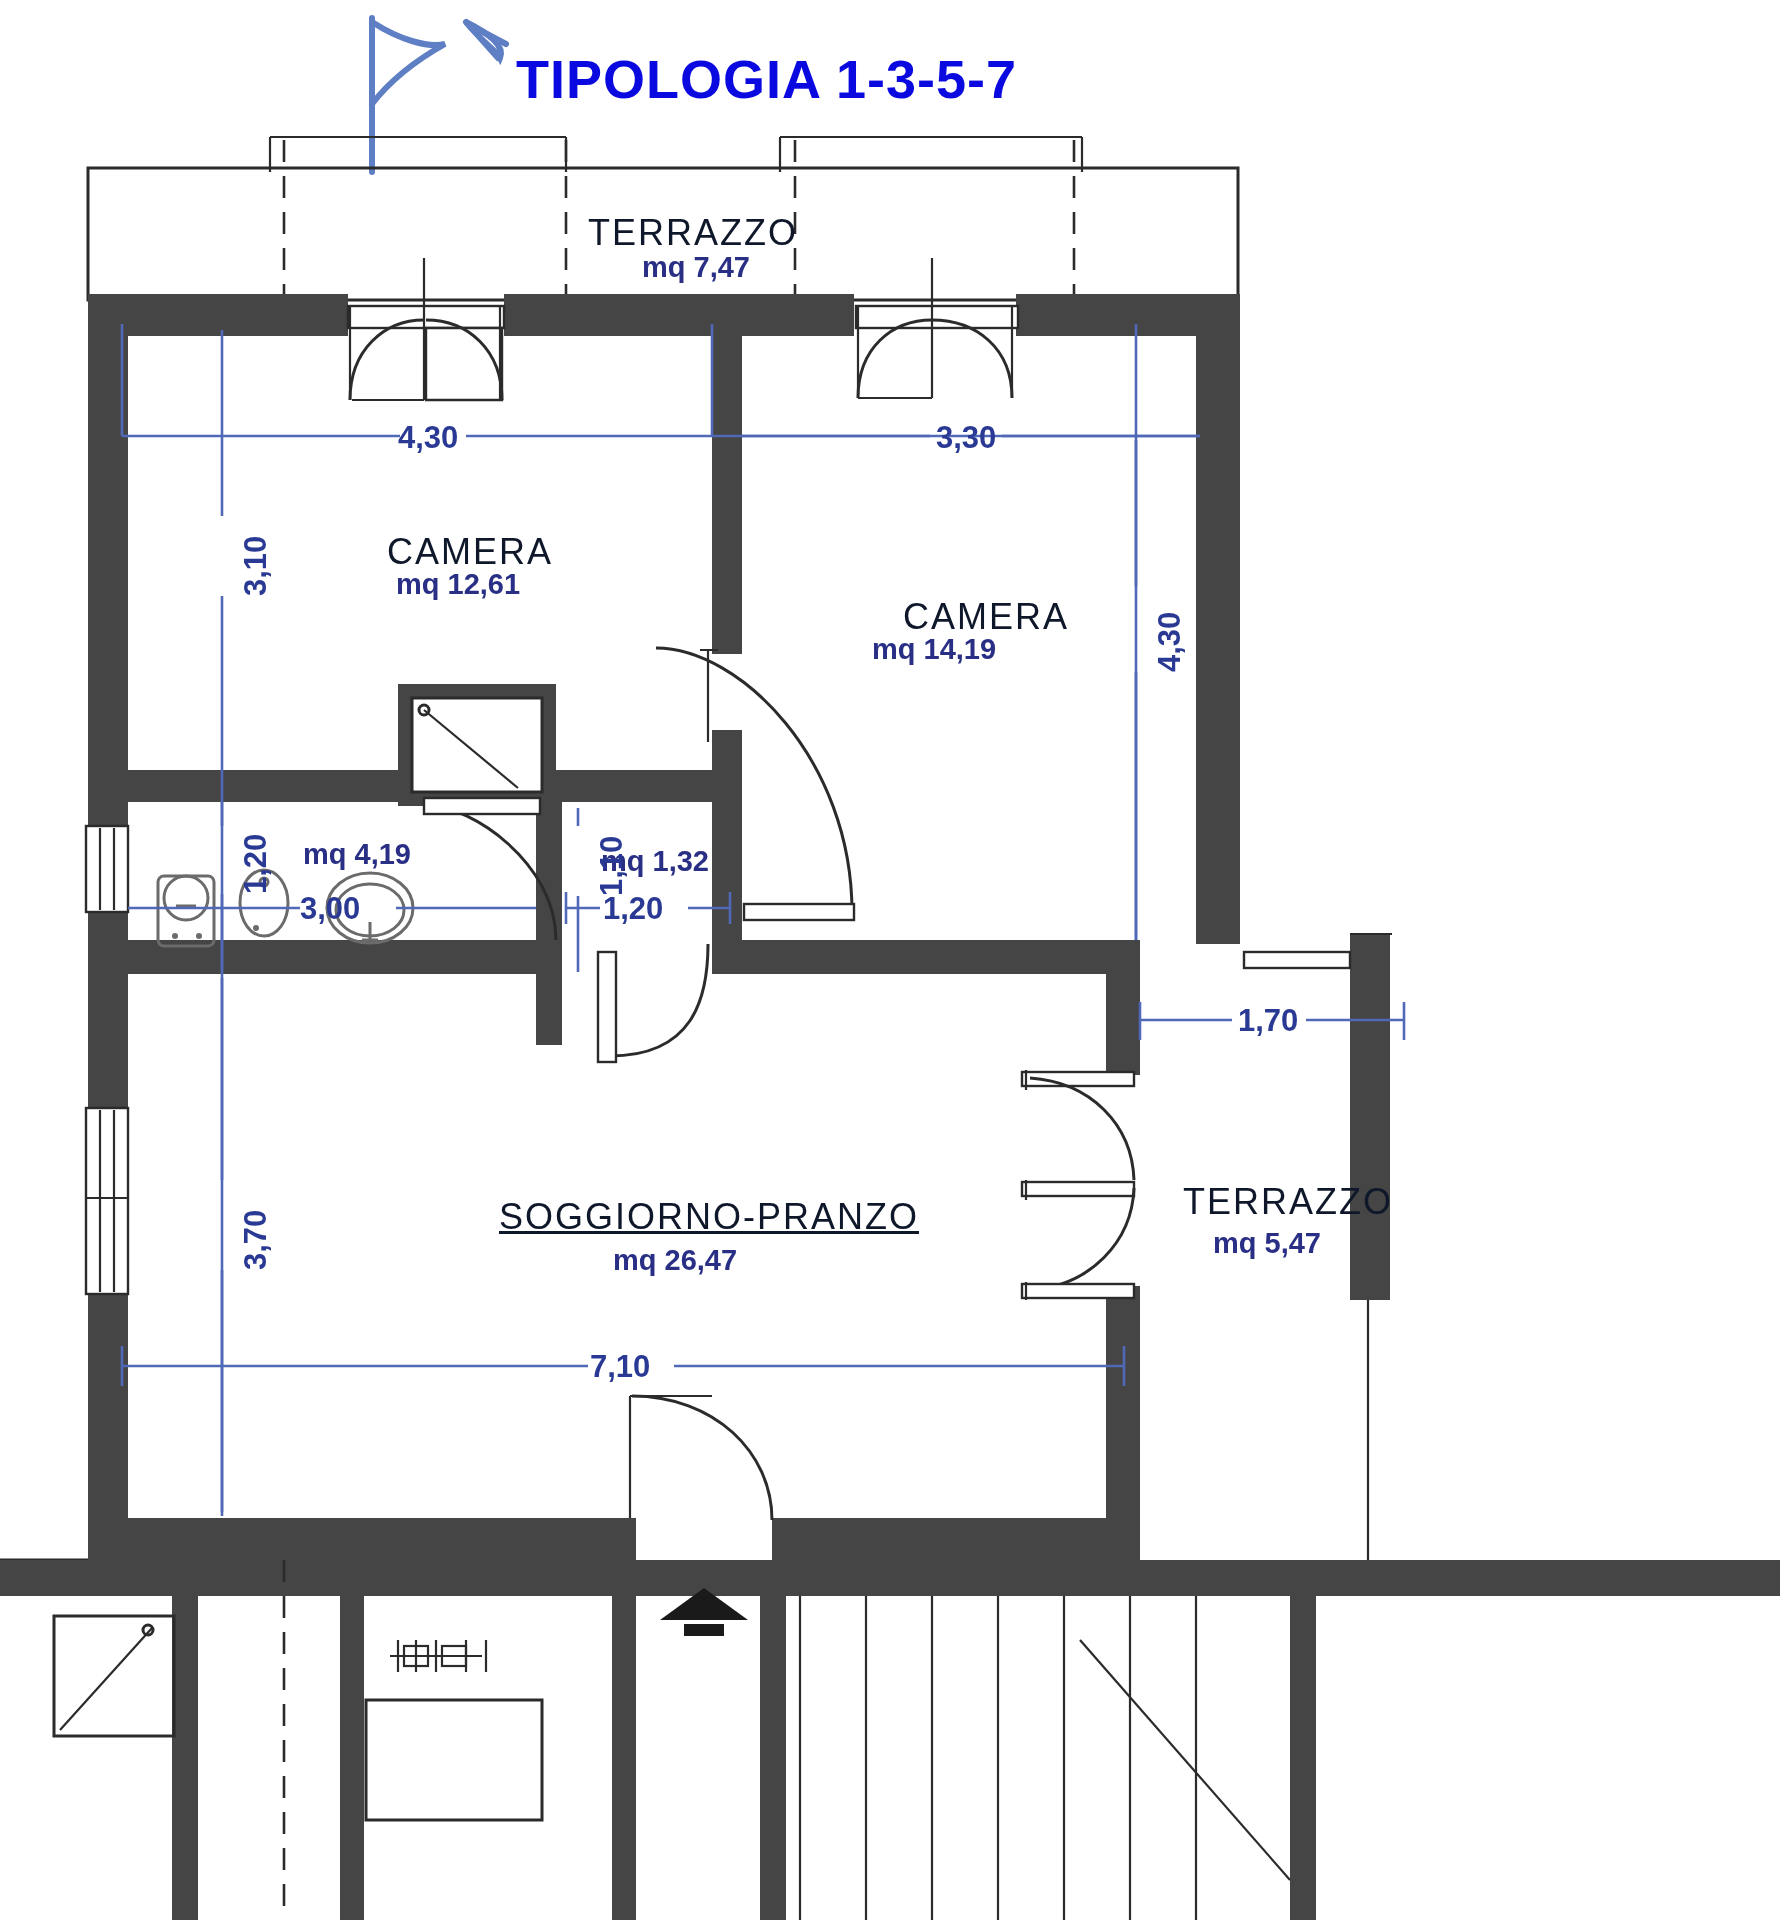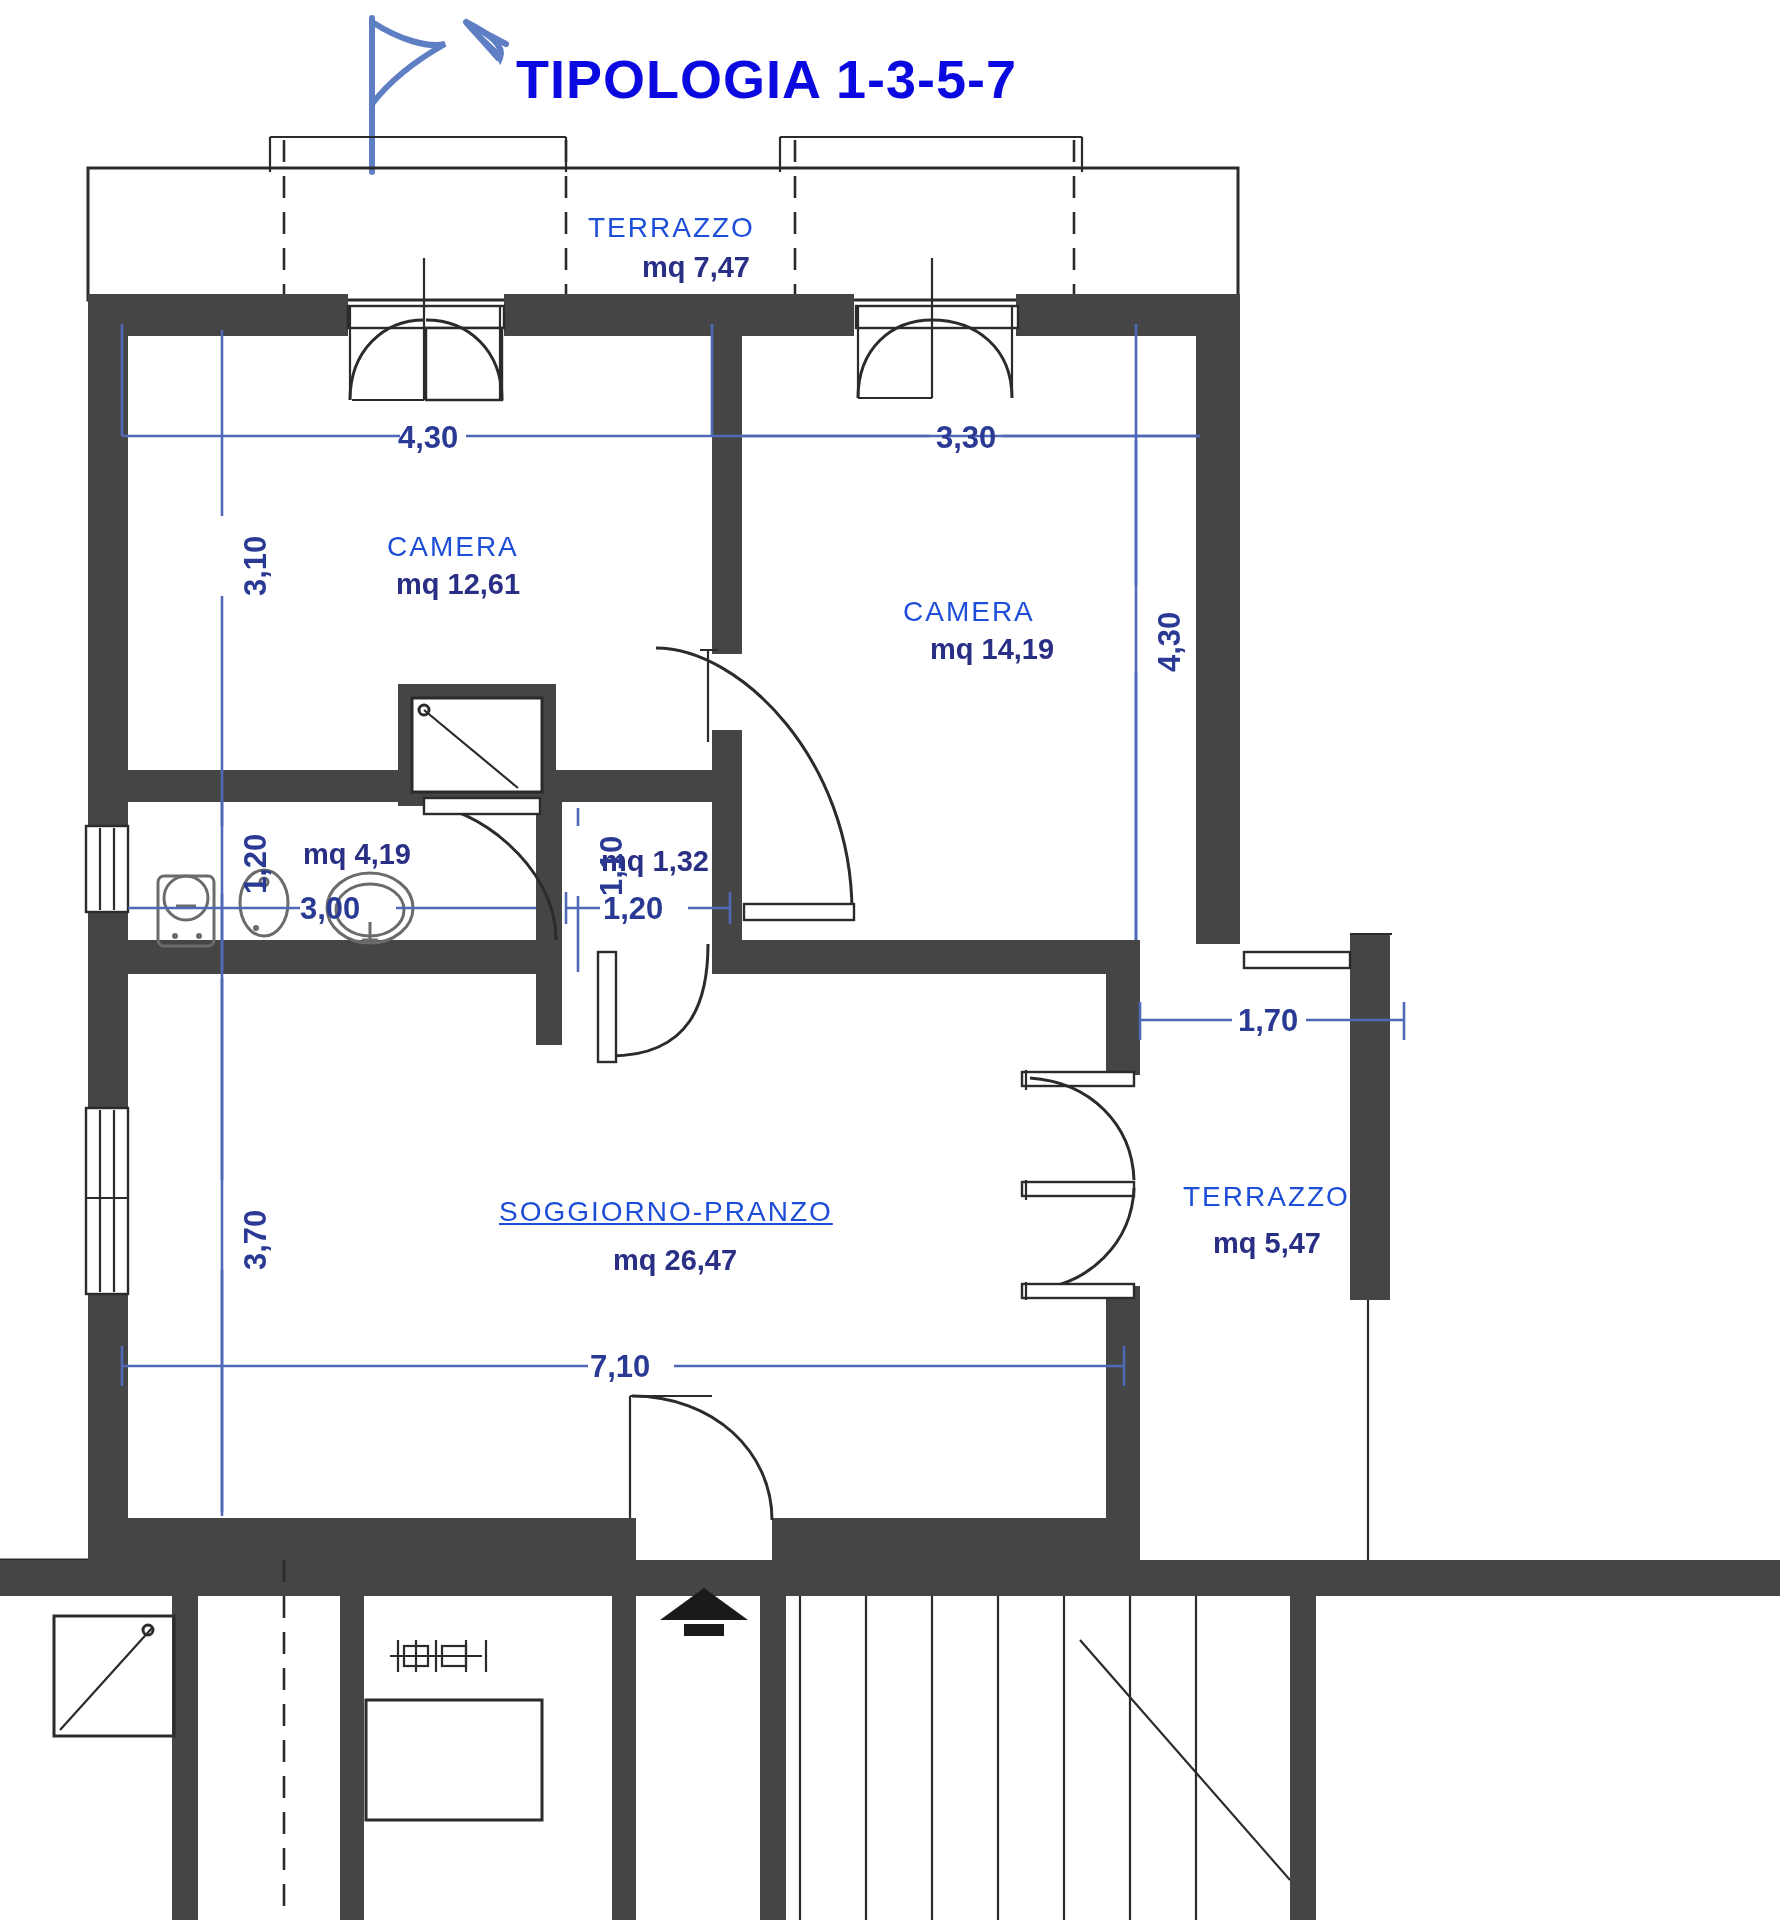--- a/index.html
+++ b/index.html
@@ -1,20 +1,20 @@
 <!DOCTYPE html>
 <html><head>
 <meta charset="utf-8">
 <style>
   html,body{margin:0;padding:0;background:#ffffff;}
   body{width:1780px;height:1920px;position:relative;overflow:hidden;
        font-family:"Liberation Sans", sans-serif;}
   #plan{position:absolute;left:0;top:0;width:1780px;height:1920px;}
   .txt{position:absolute;white-space:nowrap;}
-  .roomname{color:#1d4ed8;font-size:28px;letter-spacing:2px;font-weight:400;}
+  .roomname{color:#0f172a;font-size:36px;letter-spacing:2px;font-weight:400;}
   .roomarea{color:#2a2f86;font-size:29px;font-weight:bold;}
   .dim{color:#2a3a94;font-size:31px;font-weight:bold;}
   .dimv{color:#2a3a94;font-size:31px;font-weight:bold;
         transform-origin:0 0;}
   .title{color:#0a0ae0;font-size:54px;font-weight:bold;letter-spacing:1px;margin-left:8px;}
   .corner-fade{position:absolute;right:0;top:0;width:340px;height:44px;
       background:#ffffff;border-bottom-left-radius:40px;}
 </style>
 </head>
 <body>
@@ -228,21 +228,21 @@
   </g>
 </svg>
 
 <div class="txt roomname" style="left:588px;top:212px;">TERRAZZO</div>
 <div class="txt roomarea" style="left:618px;top:251px;margin-left:24px;">mq 7,47</div>
 
 <div class="txt roomname" style="left:387px;top:531px;">CAMERA</div>
 <div class="txt roomarea" style="left:396px;top:568px;">mq 12,61</div>
 
 <div class="txt roomname" style="left:903px;top:596px;">CAMERA</div>
-<div class="txt roomarea" style="left:930px;top:633px;">mq 14,19</div>
+<div class="txt roomarea" style="left:872px;top:633px;">mq 14,19</div>
 
 <div class="txt roomarea" style="left:303px;top:838px;">mq 4,19</div>
 
 <div class="txt roomarea" style="left:601px;top:845px;">mq 1,32</div>
 
 <div class="txt roomname" style="left:499px;top:1196px;text-decoration:underline;">SOGGIORNO-PRANZO</div>
 <div class="txt roomarea" style="left:601px;top:1244px;margin-left:12px;">mq 26,47</div>
 
 <div class="txt roomname" style="left:1183px;top:1181px;">TERRAZZO</div>
 <div class="txt roomarea" style="left:1213px;top:1219px;margin-top:8px;">mq 5,47</div>

